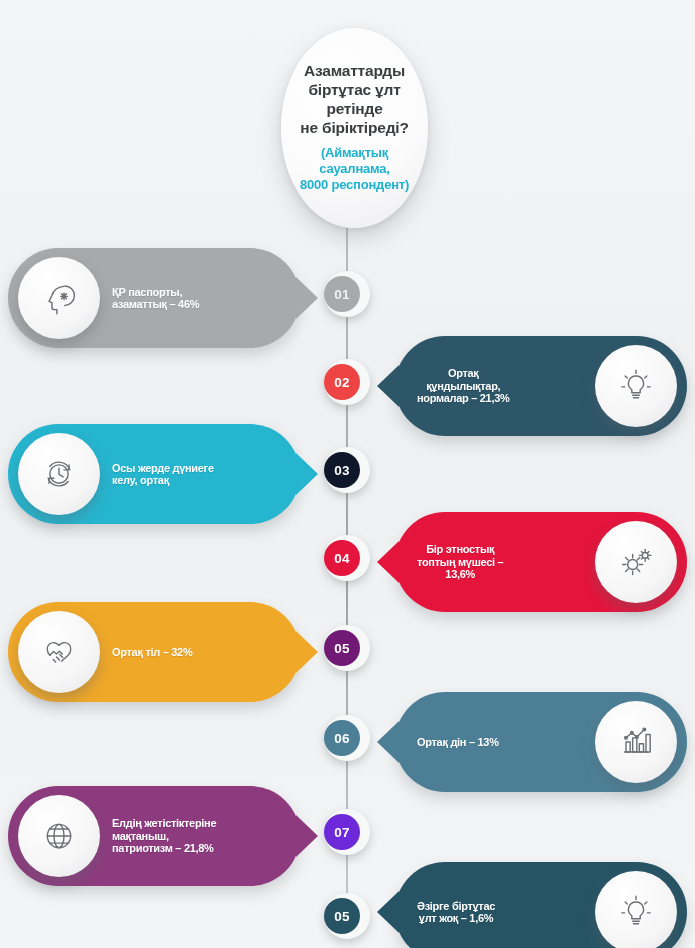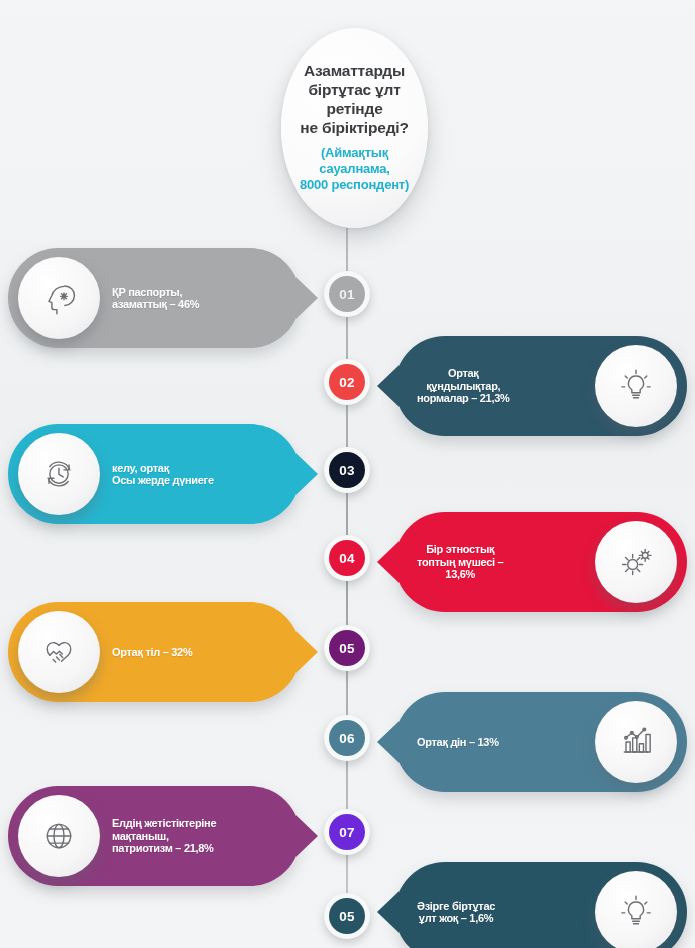--- a/index.html
+++ b/index.html
@@ -138,21 +138,20 @@
   .marker {
     position: absolute;
     left: 324px;
     width: 46px;
     height: 46px;
     border-radius: 50%;
     background: #f7f8f8;
     box-shadow: 0 4px 9px rgba(110,116,124,0.34);
     display: flex;
     align-items: center;
-    justify-content: center;
     z-index: 5;
   }
   .marker .dot {
     width: 36px;
     height: 36px;
     border-radius: 50%;
     display: flex;
     align-items: center;
     justify-content: center;
     font-size: 13.5px;
@@ -211,22 +210,22 @@
           <svg viewBox="0 0 48 48" fill="none" stroke="#6d6f73" stroke-width="1.7" stroke-linecap="round" stroke-linejoin="round">
             <path d="M24 12a9 9 0 0 0-5 16.5V32h10v-3.5A9 9 0 0 0 24 12z"></path>
             <path d="M20 35h8M21 38h6"></path>
             <path d="M24 5v4M11 12l2.5 2.5M37 12l-2.5 2.5M7 25h3.5M37.5 25H41"></path>
           </svg>
         </div>
       </div>
       <div class="row left" style="top: 424px;">
         <div class="bubble" style="background: rgb(37, 181, 207);">
           <div class="bubble-text">
+            <div>Осы жерде дүниеге</div>
             <div>келу, ортақ</div>
-            <div>Осы жерде дүниеге</div>
           </div>
         </div>
         <div class="pointer" style="color: rgb(37, 181, 207);"></div>
         <div class="icon-disc">
           <svg viewBox="0 0 48 48" fill="none" stroke="#6d6f73" stroke-width="1.7" stroke-linecap="round" stroke-linejoin="round">
             <circle cx="24" cy="24" r="11"></circle>
             <path d="M24 17v7.5l5 3"></path>
             <path d="M36 13v6h-6M12 35v-6h6"></path>
             <path d="M37 19a14 14 0 0 0-24-4M11 29a14 14 0 0 0 24 4"></path>
           </svg>

